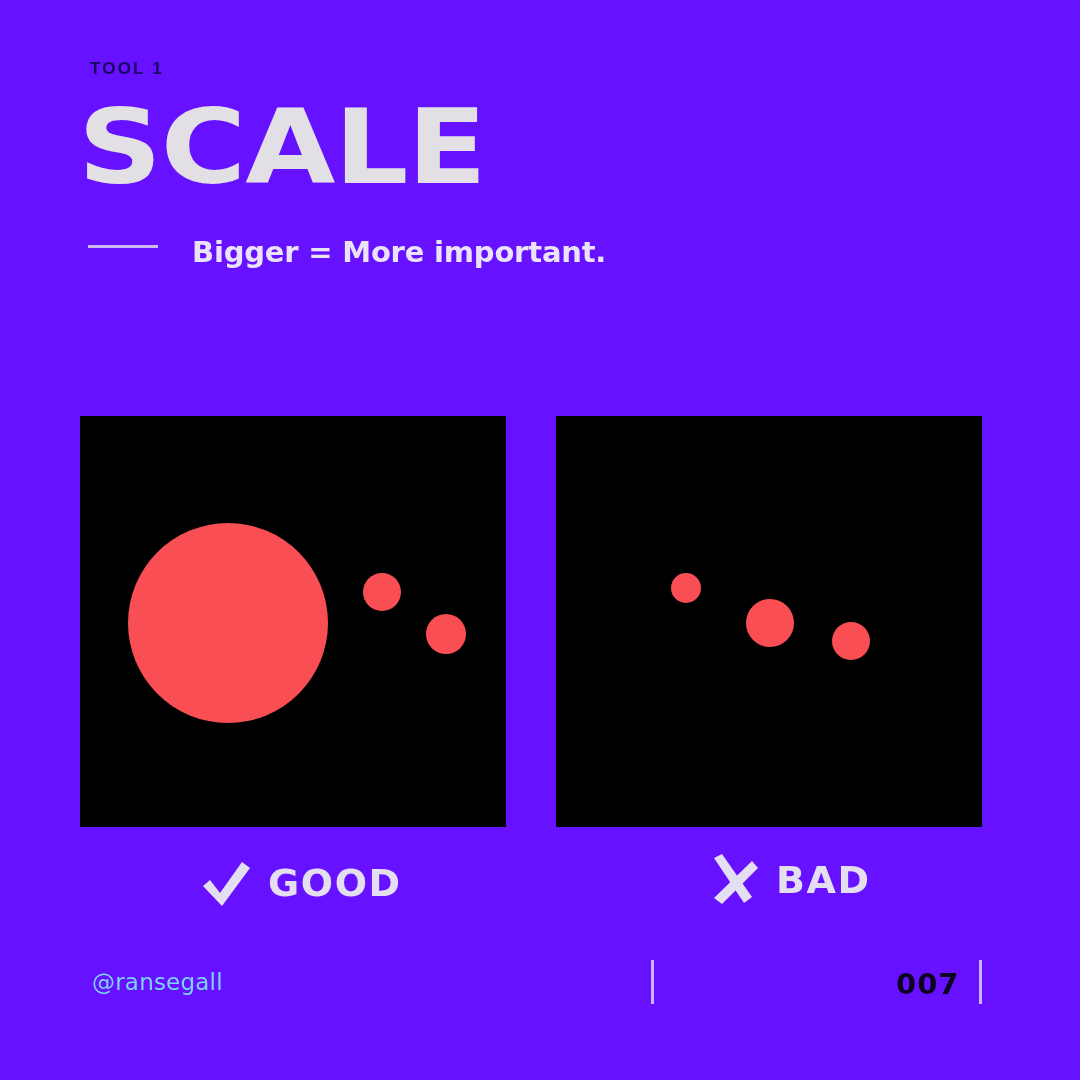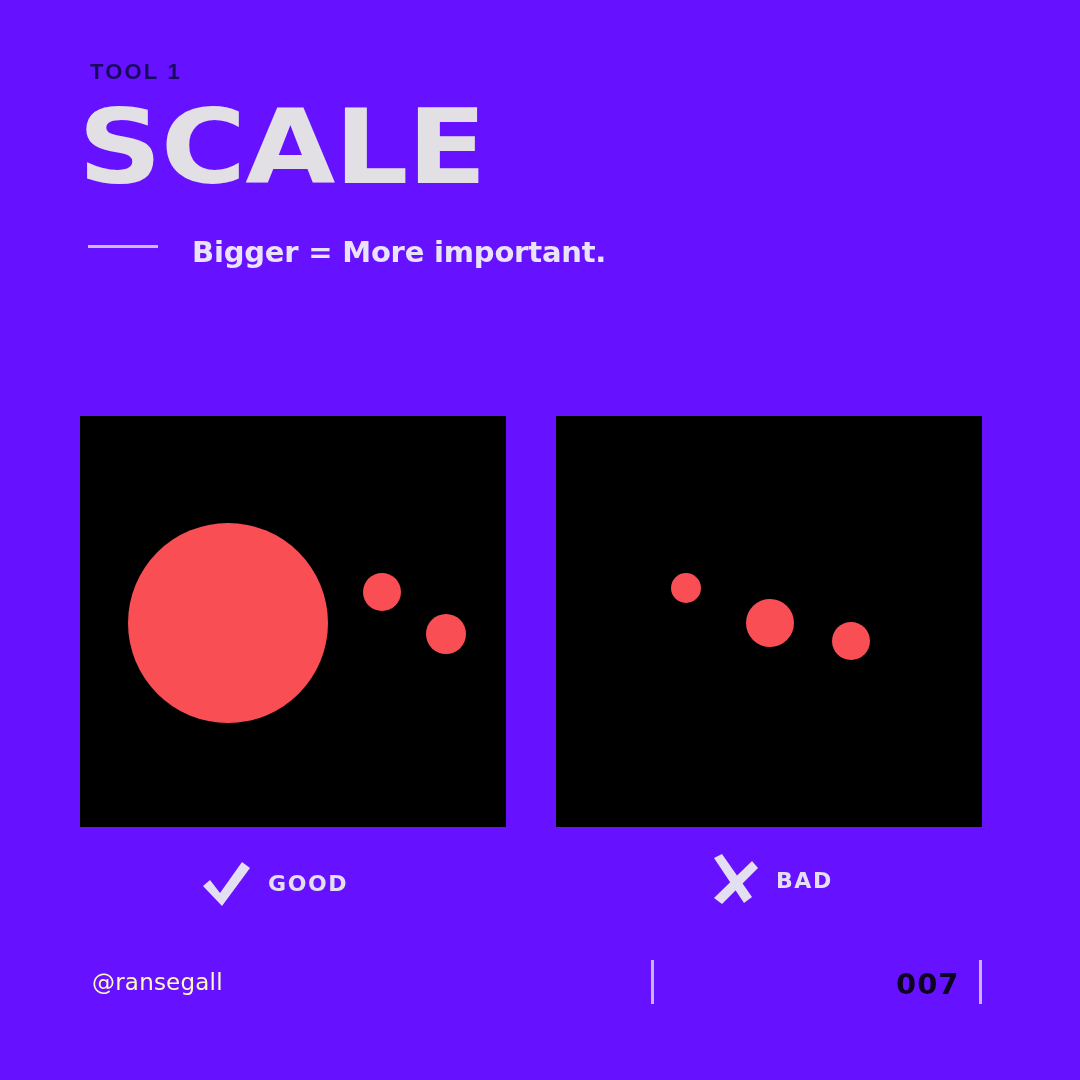--- a/index.html
+++ b/index.html
@@ -11,21 +11,21 @@
   }
   .slide {
     position:relative;
     width:1080px; height:1080px;
     background:#6611ff;
   }
 
   
   .eyebrow {
     position:absolute; left:90px; top:59px;
-    font-size:22px; font-weight:bold;
+    font-size:17px; font-weight:bold;
     letter-spacing:2.2px;
     color:#190a5e;
     font-family:"Liberation Sans", sans-serif;
     text-align:center;
   }
   .headline {
     position:absolute; left:78px; top:95px;
     font-size:104px; font-weight:bold;
     letter-spacing:-1px;
     line-height:1;
@@ -69,32 +69,32 @@
   
   .caption {
     position:absolute;
     display:flex;
     align-items:center;
     gap:16px;
   }
   .caption-good { left:198px; top:855px; }
   .caption-bad  { left:706px; top:852px;gap:16px; }
   .caption-label {
-    font-size:22px; font-weight:bold;
+    font-size:38px; font-weight:bold;
     letter-spacing:1.6px;
     color:#e4dff0;
     font-family:"DejaVu Sans", sans-serif;
   }
   .icon-mark { width:54px; height:56px; display:block; flex:0 0 auto; }
 
   
   .handle {
     position:absolute; left:92px; top:969px;
     font-size:23px; font-weight:normal;
-    color:#fef9c3;
+    color:#7dd3fc;
     font-family:"DejaVu Sans", sans-serif;
     letter-spacing:0.2px;
   }
   .page-num {
     position:absolute; left:896px; top:967px;
     font-size:29px; font-weight:bold;
     letter-spacing:1px;
     color:#0d0420;
     font-family:"DejaVu Sans", sans-serif;
   }

